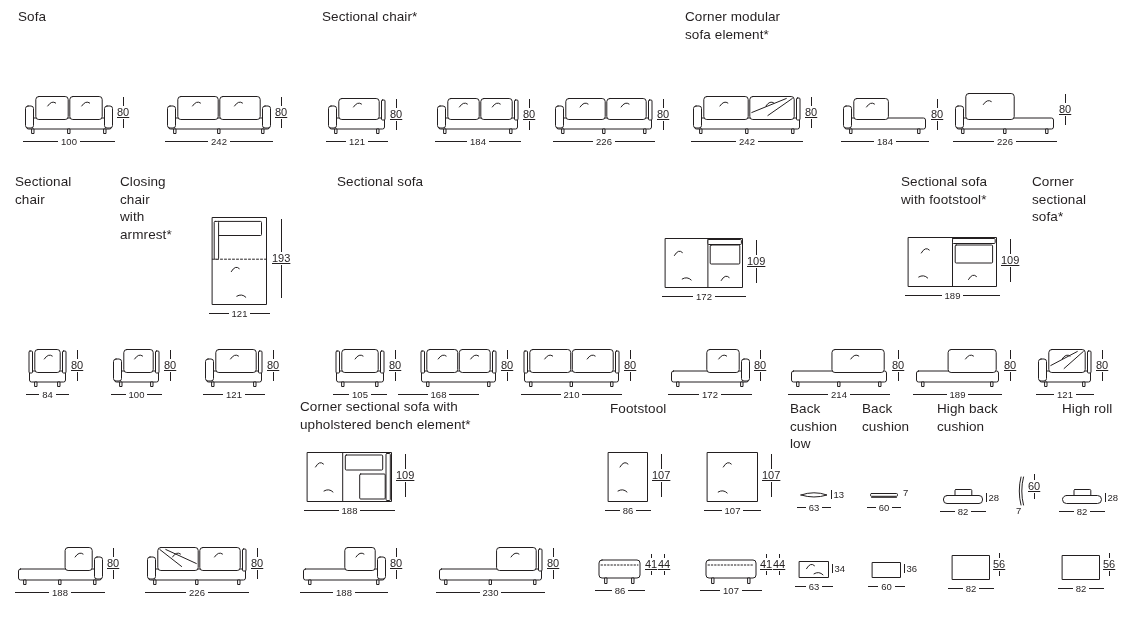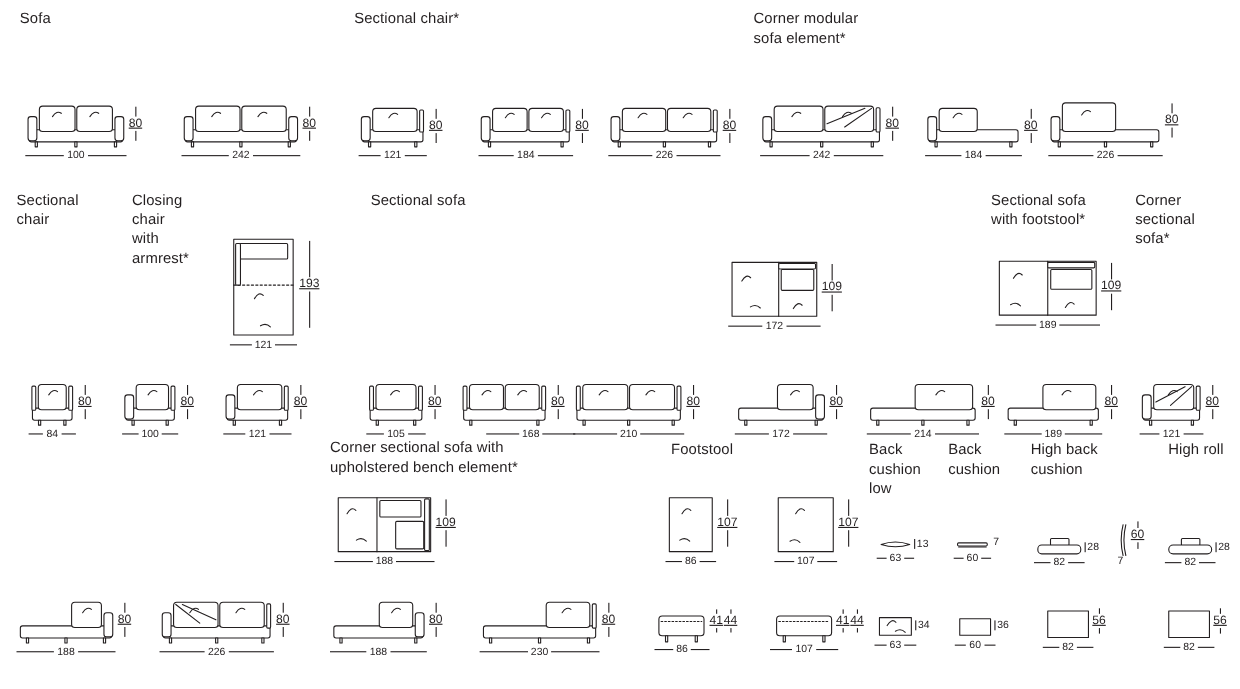--- a/index.html
+++ b/index.html
@@ -381,21 +381,21 @@
         <rect x="7" y="35" width="2" height="4.5" rx="0"></rect>
         <rect x="68" y="35" width="2" height="4.5" rx="0"></rect>
         <rect x="1" y="4" width="3.5" height="22" rx="1"></rect>
         <rect x="72.5" y="4" width="3.5" height="22" rx="1"></rect>
         <rect x="6.8" y="2.5" width="30.9" height="23" rx="3"></rect>
         <path fill="none" d="M18.2,12.0 q4,-6 8,-3"></path>
         <rect x="39.3" y="2.5" width="30.9" height="23" rx="3"></rect>
         <path fill="none" d="M50.7,12.0 q4,-6 8,-3"></path>
       </svg>
     </div>
-    <div class="dimh" style="left:442px;top:390px;width:81px">
+    <div class="dimh" style="left:398px;top:390px;width:81px">
       <span class="dl"></span>
       <span>168</span>
       <span class="dl"></span>
     </div>
     <div class="dimv" style="left:501px;top:350px">
       <span class="dt" style="height:9px"></span>
       <span>80</span>
       <span class="dt" style="height:9px"></span>
     </div>
     <div class="item" style="left:523px;top:347px;width:97px;height:40px">

